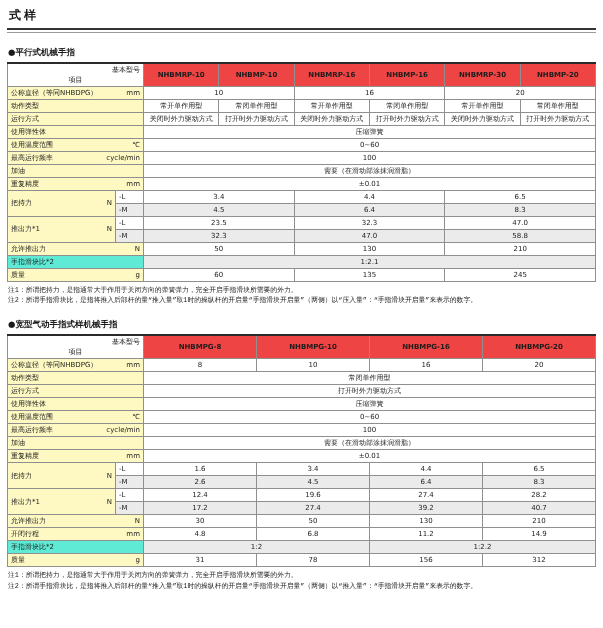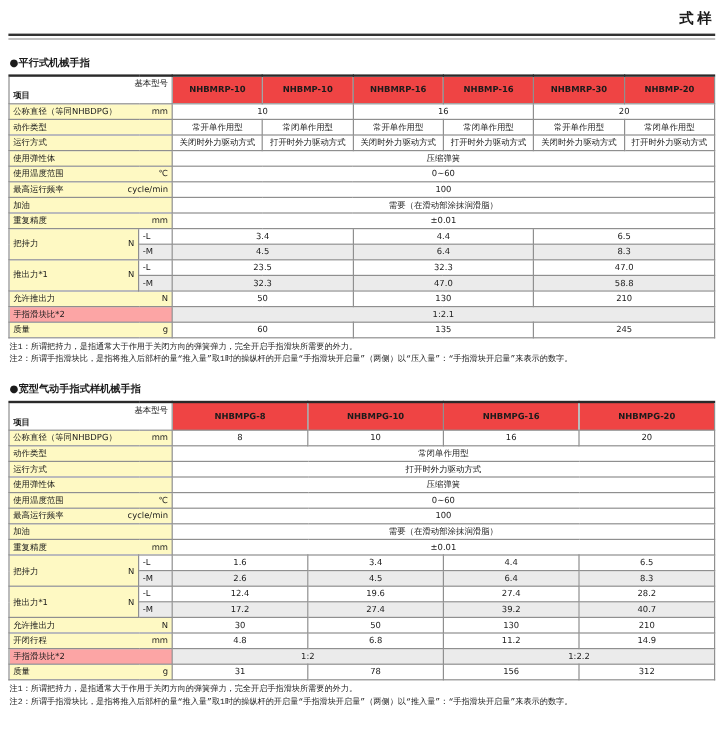--- a/index.html
+++ b/index.html
@@ -3,45 +3,45 @@
 <meta charset="utf-8">
 <style>
   html,body{margin:0;padding:0;background:#ffffff;}
   body{
     width:603px;min-height:628px;
     font-family:"DejaVu Sans","Liberation Sans",sans-serif;
     color:#1b1b1b;
     -webkit-font-smoothing:antialiased;
   }
   .page{padding:7px 7px 10px 7px;}
-  .page-title{font-size:12px;font-weight:bold;letter-spacing:3px;padding-left:2px;text-align:right;}
+  .page-title{font-size:12px;font-weight:bold;letter-spacing:3px;padding-left:2px;}
   .title-rule{border-top:2px solid #333;border-bottom:1px solid #9a9a9a;height:2px;margin:4px 0 14px 0;}
   .section-title{font-size:8.5px;font-weight:bold;margin:0 0 3px 1px;}
   .spec-section{margin-bottom:14px;}
   table.spec{
     border-collapse:collapse;width:100%;table-layout:fixed;
     border:1px solid #4a4a4a;border-top:2px solid #2a2a2a;
   }
   table.spec th, table.spec td{
     border:1px solid #8f8f8f;
     font-size:7px;line-height:1.2;
     padding:1px 3px;height:10px;
     overflow:hidden;white-space:nowrap;
   }
   table.spec thead th{background:#ef4444;font-weight:bold;text-align:center;height:20px;}
   table.spec th.corner{background:#ffffff;vertical-align:middle;padding:1px 3px;}
   .corner-top{text-align:right;font-weight:normal;font-size:7px;}
-  .corner-bottom{text-align:left;font-weight:bold;font-size:7px;margin-top:2px;}
+  .corner-bottom{text-align:center;font-weight:normal;font-size:7px;margin-top:2px;}
   td.item{text-align:left;background:#fef9c3;}
   td.item .label{float:left;}
   td.item .unit{float:right;}
   td.sub{text-align:left;padding-left:4px;}
   td.val{text-align:center;}
   tr.shaded td{background:#ebebeb;}
-  tr.shaded td.item{background:#fca5a5;margin-top:30px;}
+  tr.shaded td.item{background:#5eead4;margin-top:30px;}
   .notes{margin-top:3px;padding-left:1px;font-family:Liberation Mono, monospace;}
   .note{font-size:6.8px;line-height:1.5;color:#222;padding-left:24px;text-indent:-24px;white-space:normal;}
 </style>
 </head>
 <body>
 
 <div class="page">
 
   <div class="page-title">式样</div>
   <div class="title-rule"></div>

